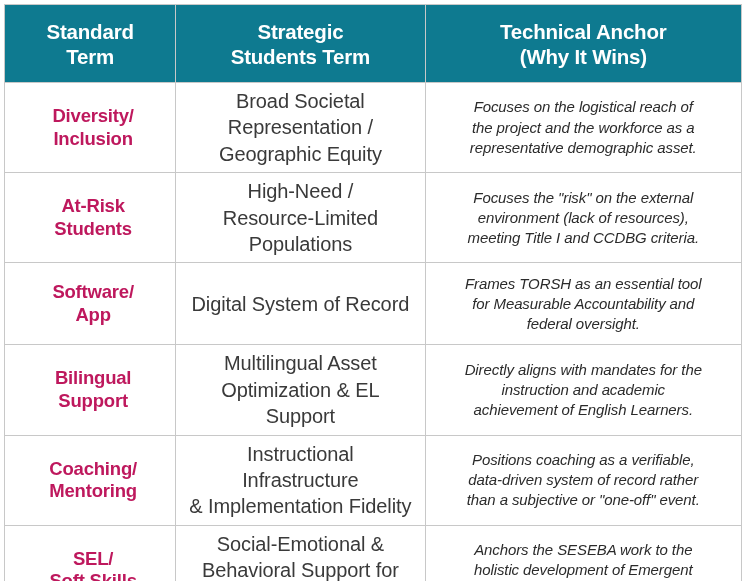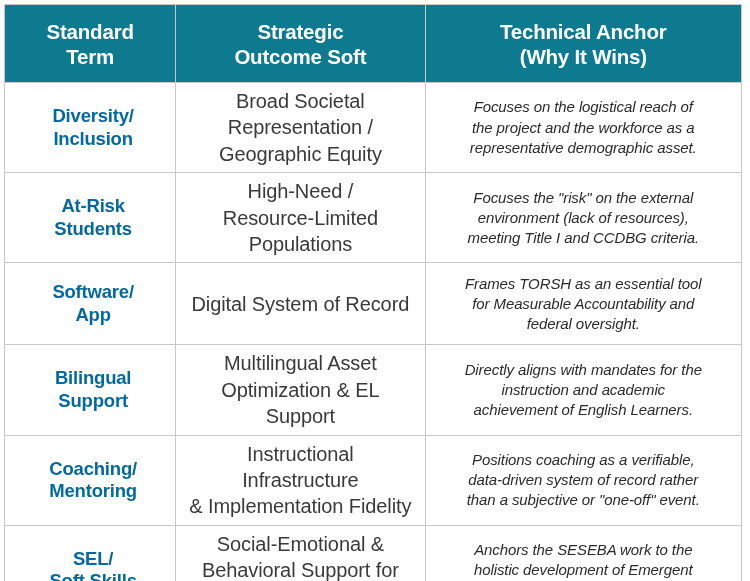--- a/index.html
+++ b/index.html
@@ -58,21 +58,21 @@
     height: 82px;
   }
   tbody tr td:first-child { border-left: none; }
   tbody tr td:last-child  { border-right: none; }
   tbody tr:last-child td  { border-bottom: none; }
 
   td.col-standard {
     font-weight: bold;
     font-size: 18.5px;
     line-height: 1.22;
-    color: #0369a1;
+    color: #be185d;
     letter-spacing: -0.2px;
     padding-left: 6px;
     padding-right: 0;
   }
   td.col-strategic {
     font-size: 20px;
     line-height: 1.32;
     color: #3a3a3a;
     font-weight: normal;
     letter-spacing: -0.1px;
@@ -100,21 +100,21 @@
       <col class="c3">
     </colgroup>
     <thead>
       <tr>
         <th>
           <span class="cell-line">Standard</span>
           <span class="cell-line">Term</span>
         </th>
         <th>
           <span class="cell-line">Strategic</span>
-          <span class="cell-line">Outcome Soft</span>
+          <span class="cell-line">Students Term</span>
         </th>
         <th>
           <span class="cell-line">Technical Anchor</span>
           <span class="cell-line">(Why It Wins)</span>
         </th>
       </tr>
     </thead>
     <tbody>
 
       <tr>

